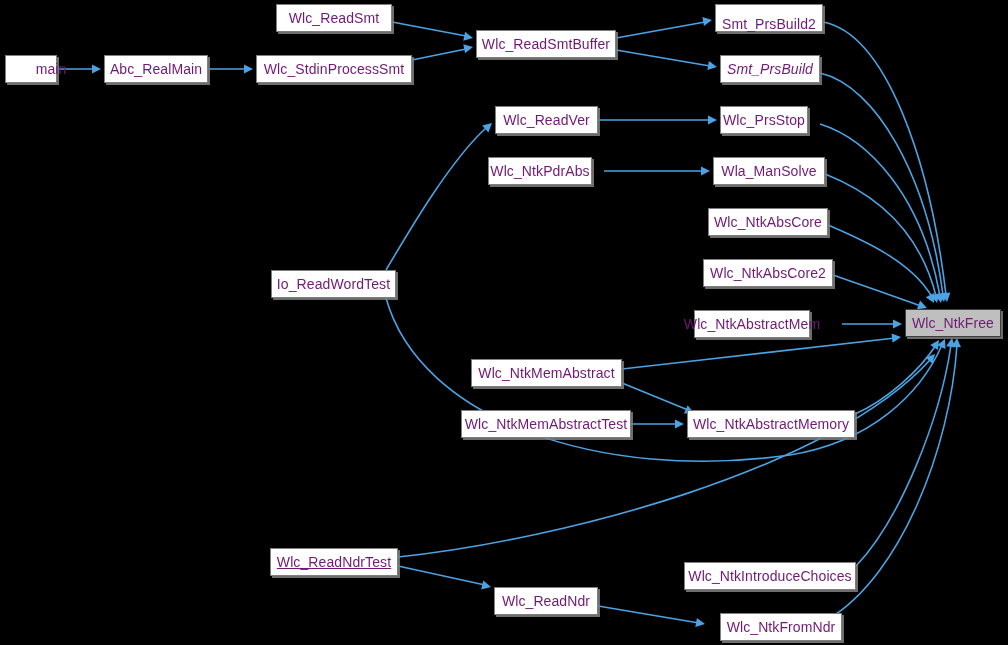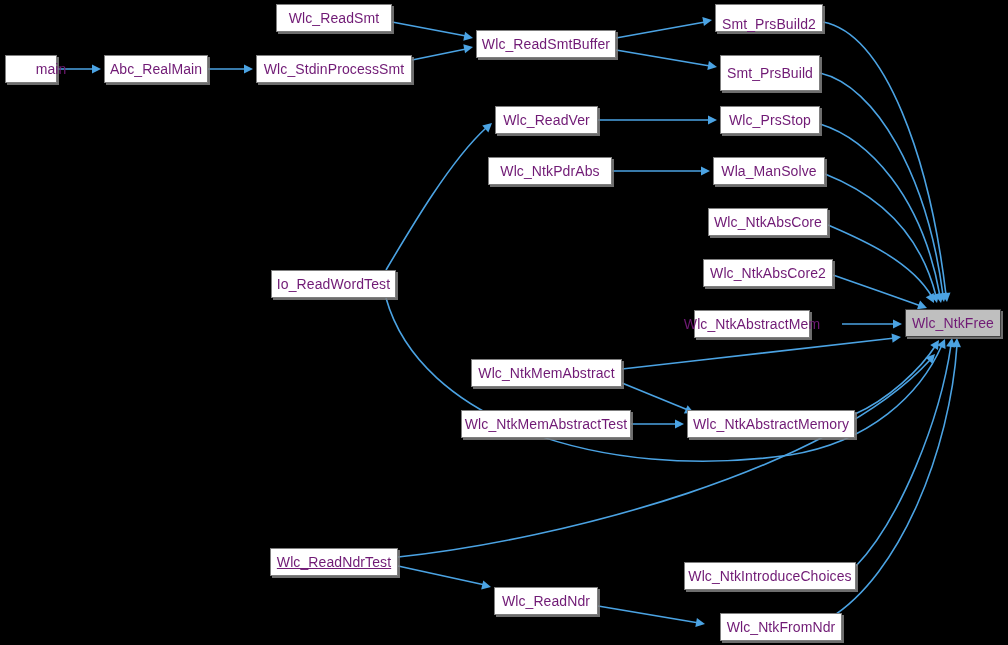--- a/index.html
+++ b/index.html
@@ -169,30 +169,30 @@
     </div>
     <div class="graph-node" style="left: 276px; top: 4px; width: 116px; height: 28px;">
       <span class="node-label">Wlc_ReadSmt</span>
     </div>
     <div class="graph-node" style="left: 476px; top: 30px; width: 140px; height: 28px;">
       <span class="node-label">Wlc_ReadSmtBuffer</span>
     </div>
     <div class="graph-node" style="left: 715px; top: 4px; width: 108px; height: 28px; align-items: flex-end;">
       <span class="node-label">Smt_PrsBuild2</span>
     </div>
-    <div class="graph-node" style="left: 720px; top: 55px; width: 100px; height: 36px;">
+    <div class="graph-node" style="left: 720px; top: 55px; width: 100px; height: 28px; font-style: italic;">
       <span class="node-label">Smt_PrsBuild</span>
     </div>
     <div class="graph-node" style="left: 495px; top: 106px; width: 103px; height: 28px;">
       <span class="node-label">Wlc_ReadVer</span>
     </div>
-    <div class="graph-node" style="left: 720px; top: 106px; width: 100px; height: 28px;">
+    <div class="graph-node" style="left: 720px; top: 106px; width: 88px; height: 28px;">
       <span class="node-label">Wlc_PrsStop</span>
     </div>
-    <div class="graph-node" style="left: 488px; top: 157px; width: 124px; height: 28px;">
+    <div class="graph-node" style="left: 488px; top: 157px; width: 104px; height: 28px;">
       <span class="node-label">Wlc_NtkPdrAbs</span>
     </div>
     <div class="graph-node" style="left: 713px; top: 157px; width: 112px; height: 28px;">
       <span class="node-label">Wla_ManSolve</span>
     </div>
     <div class="graph-node" style="left: 708px; top: 208px; width: 120px; height: 28px;">
       <span class="node-label">Wlc_NtkAbsCore</span>
     </div>
     <div class="graph-node" style="left: 703px; top: 259px; width: 130px; height: 28px;">
       <span class="node-label">Wlc_NtkAbsCore2</span>

